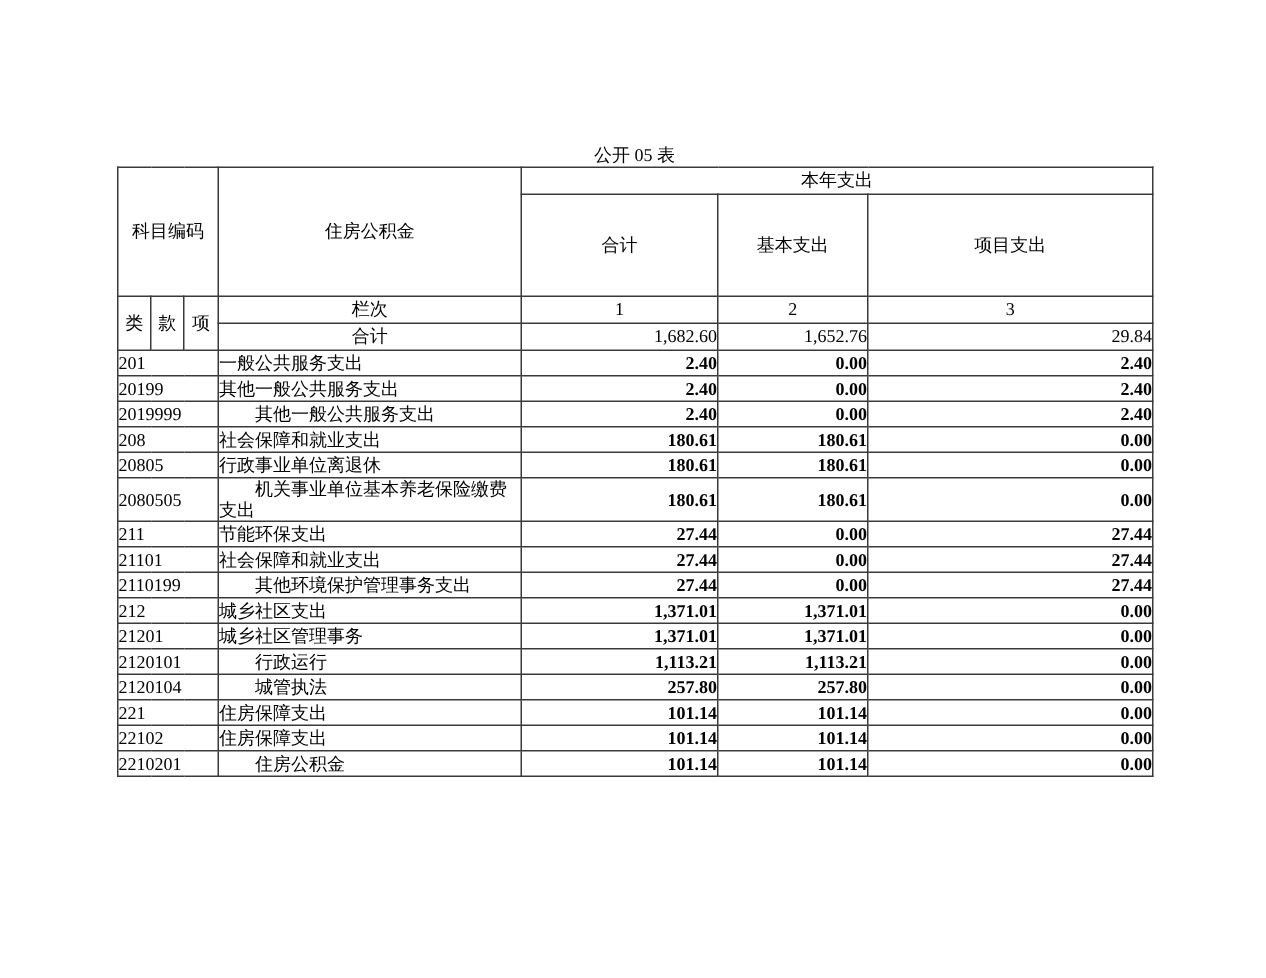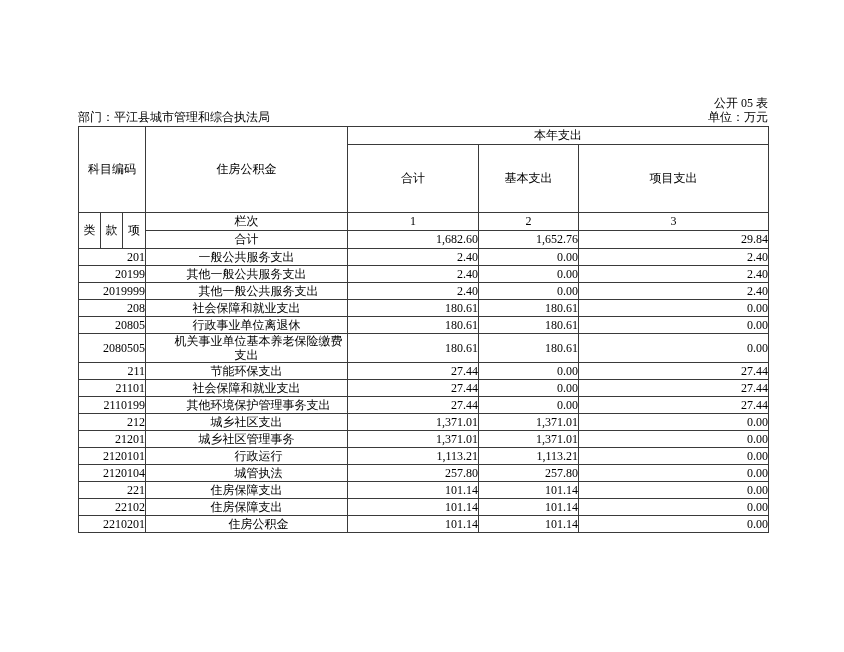--- a/index.html
+++ b/index.html
@@ -8,21 +8,21 @@
     background: #ffffff;
     font-family: "Liberation Serif", "DejaVu Serif", serif;
     color: #000;
   }
   .sheet {
     position: absolute;
     left: 78px; top: 96px;
     width: 690px;
   }
   .topline1 {
-    text-align: right;
+    text-align: center;
     font-size: 12px;
     line-height: 14px;
   }
   .topline2 {
     display: flex;
     justify-content: space-between;
     font-size: 12px;
     line-height: 15px;
   }
   table.budget {
@@ -37,35 +37,31 @@
     vertical-align: middle;
     overflow: hidden;
     padding: 0;
   }
   td.hdr { text-align: center; font-family: Liberation Serif, serif; }
   tr.hrow1 td { height: 15px; }
   tr.hrow2 td { height: 68px; }
   tr.lanci td { height: 16px; }
   tr.totalrow td { height: 18px; }
   tr.data-row td { height: 17px; }
-  td.code { text-align: right; padding-left: 4px; }
-  td.name { text-align: center; padding-left: 3px; line-height: 14px; }
+  td.code { text-align: left; padding-left: 4px; }
+  td.name { text-align: left; padding-left: 3px; line-height: 14px; }
   td.name.indent { text-indent: 24px; }
-  td.num { text-align: right; padding-right: 5px; }
+  td.num { text-align: right; padding-right: 5px; font-weight: bold; }
   tr.totalrow td.num { font-weight: normal; }
 </style>
 </head>
 <body>
 
 <div class="sheet">
   <div class="topline1">公开 05 表</div>
-  <div class="topline2">
-    <span>部门：平江县城市管理和综合执法局</span>
-    <span>单位：万元</span>
-  </div>
 
   <table class="budget">
     <colgroup>
       <col style="width:22px">
         <col style="width:22px">
         <col style="width:23px">
       <col style="width:202px">
       <col style="width:131px">
         <col style="width:100px">
         <col style="width:190px">

